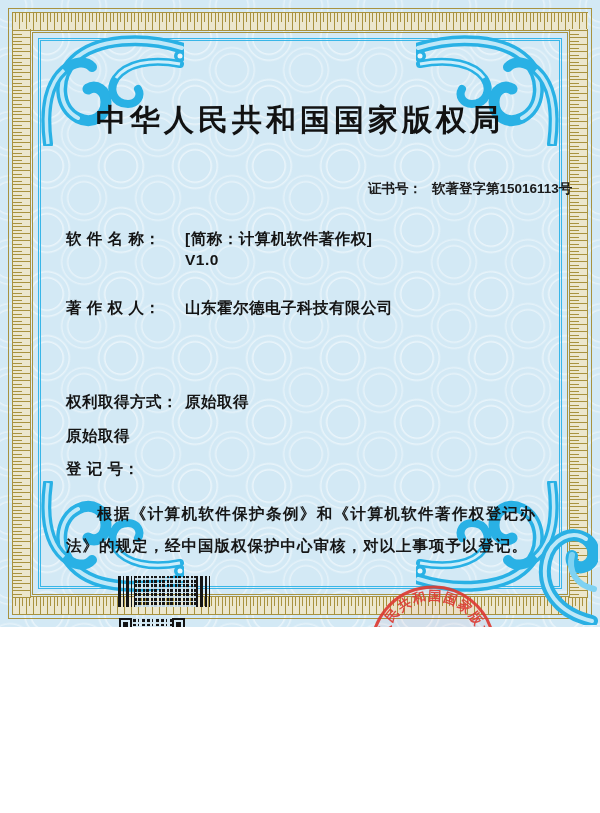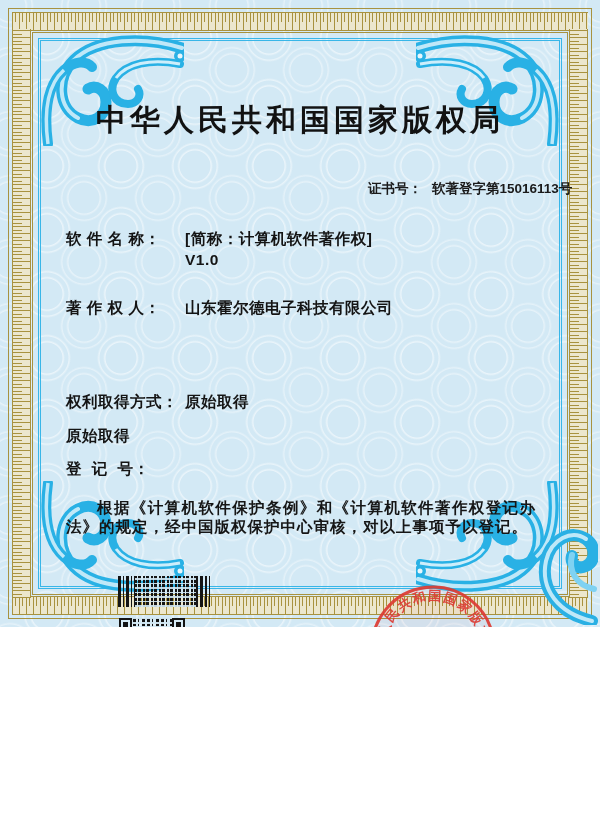--- a/index.html
+++ b/index.html
@@ -43,24 +43,24 @@
   .title{position:absolute;top:98px;left:0;right:0;text-align:center;
     font-family:"Liberation Serif","DejaVu Serif",serif;font-weight:700;color:#121212;
     font-size:30px;line-height:43px;letter-spacing:4px;}
   .cert-no{position:absolute;top:180px;left:368px;font-size:13.5px;font-weight:700;color:#1a1a1a;white-space:nowrap;}
   .cert-no .lbl{margin-right:10px;}
   .field{position:absolute;left:66px;display:flex;align-items:flex-start;
     font-size:15.5px;font-weight:700;color:#141414;letter-spacing:.5px;}
   .field .lbl{width:119px;flex:none;}
   .field .val{white-space:nowrap;}
   .val-multi div{line-height:20.5px;}
-  .f-name{top:229px;} .f-holder{top:298px;} .f-acq{top:392px;} .f-scope{top:426px;} .f-reg{top:459px;font-family:Liberation Mono, monospace;}
+  .f-name{top:229px;} .f-holder{top:298px;} .f-acq{top:392px;} .f-scope{top:426px;} .f-reg{top:459px;}
   .statement{position:absolute;top:498px;left:66px;width:470px;
     font-family:"Liberation Serif","DejaVu Serif",serif;
-    font-size:15.5px;font-weight:700;color:#161616;line-height:19px;
+    font-size:15.5px;font-weight:700;color:#161616;line-height:32px;
     text-indent:2em;text-align:justify;letter-spacing:1px;margin:0;}
   
   .barcode{position:absolute;left:118px;top:576px;width:92px;height:31px;display:flex;}
   .bc-l{width:18%;background:repeating-linear-gradient(90deg,#151515 0 3px,rgba(0,0,0,0) 3px 5px,#151515 5px 6px,rgba(0,0,0,0) 6px 8px);}
   .bc-m{flex:1;background-image:
       repeating-linear-gradient(0deg, rgba(211,233,245,.9) 0 2px, rgba(211,233,245,0) 2px 5px, rgba(211,233,245,.9) 5px 6px, rgba(211,233,245,0) 6px 9px),
       repeating-linear-gradient(90deg,#151515 0 2px, rgba(0,0,0,0) 2px 3px, #151515 3px 6px, rgba(0,0,0,0) 6px 8px);}
   .bc-r{width:15%;background:repeating-linear-gradient(90deg,#151515 0 2px,rgba(0,0,0,0) 2px 4px,#151515 4px 7px,rgba(0,0,0,0) 7px 9px);}
   
   .qr{position:absolute;left:119px;top:618px;width:66px;height:58px;

